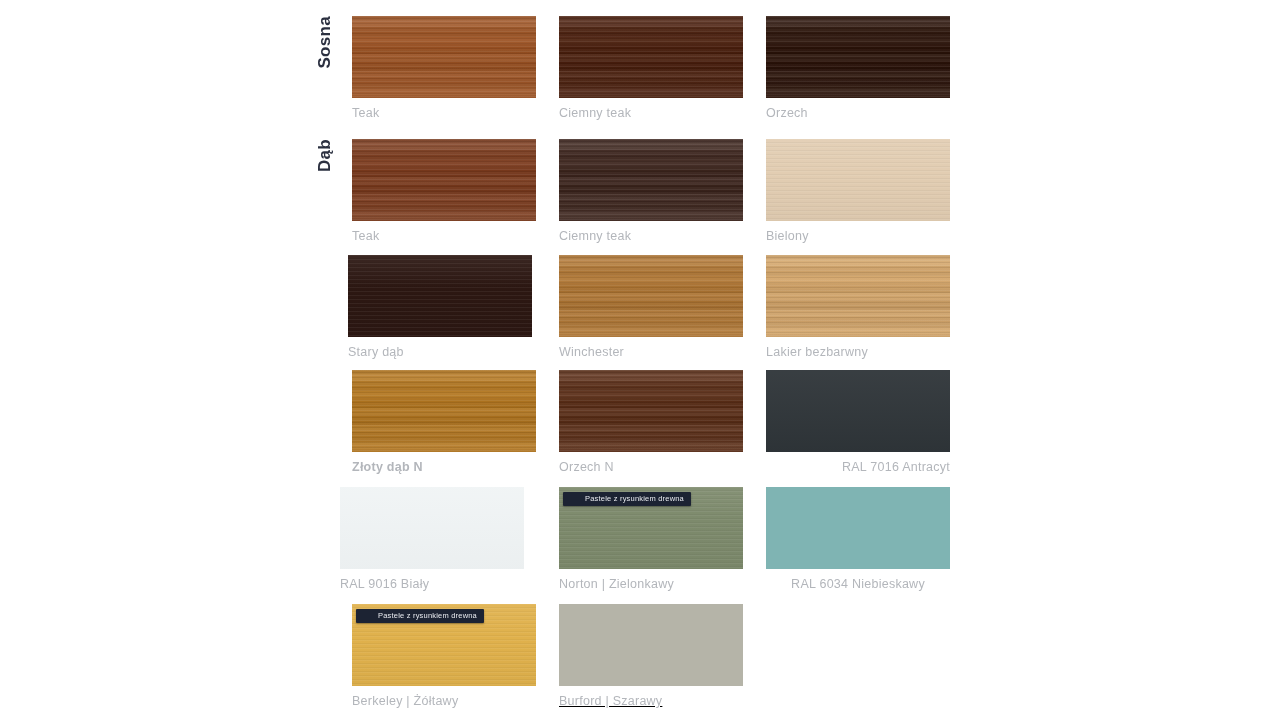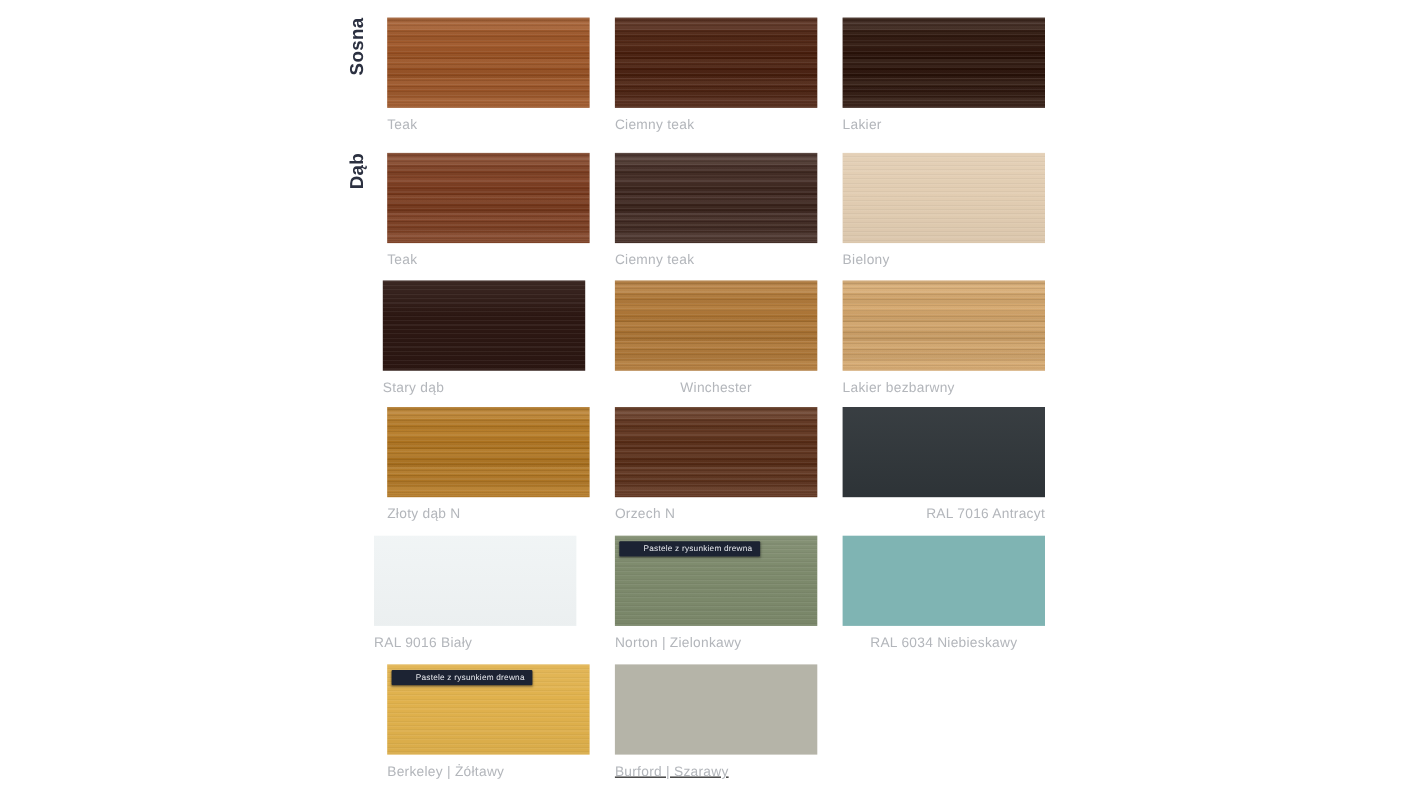--- a/index.html
+++ b/index.html
@@ -163,21 +163,21 @@
       <div class="swatch-cell" style="left: 559px; top: 16px;">
         <div class="swatch" style="background: rgb(74, 30, 12);">
           <div class="grain "></div>
         </div>
         <div class="caption">Ciemny teak</div>
       </div>
       <div class="swatch-cell" style="left: 766px; top: 16px;">
         <div class="swatch" style="background: rgb(42, 18, 8);">
           <div class="grain "></div>
         </div>
-        <div class="caption">Lakier</div>
+        <div class="caption">Orzech</div>
       </div>
       <div class="swatch-cell" style="left: 352px; top: 139px;">
         <div class="swatch" style="background: rgb(123, 58, 28);">
           <div class="grain "></div>
         </div>
         <div class="caption">Teak</div>
       </div>
       <div class="swatch-cell" style="left: 559px; top: 139px;">
         <div class="swatch" style="background: rgb(60, 36, 28);">
           <div class="grain "></div>
@@ -189,33 +189,33 @@
           <div class="grain soft"></div>
         </div>
         <div class="caption">Bielony</div>
       </div>
       <div class="swatch-cell" style="left: 348px; top: 255px;">
         <div class="swatch" style="background: rgb(44, 23, 18);">
           <div class="grain soft"></div>
         </div>
         <div class="caption">Stary dąb</div>
       </div>
-      <div class="swatch-cell" style="left: 559px; top: 255px; text-align: center;">
+      <div class="swatch-cell" style="left: 559px; top: 255px;">
         <div class="swatch" style="background: rgb(176, 118, 51);">
           <div class="grain "></div>
         </div>
         <div class="caption">Winchester</div>
       </div>
       <div class="swatch-cell" style="left: 766px; top: 255px;">
         <div class="swatch" style="background: rgb(211, 164, 104);">
           <div class="grain "></div>
         </div>
         <div class="caption">Lakier bezbarwny</div>
       </div>
-      <div class="swatch-cell" style="left: 352px; top: 370px;">
+      <div class="swatch-cell" style="left: 352px; top: 370px; font-weight: bold;">
         <div class="swatch" style="background: rgb(179, 118, 31);">
           <div class="grain "></div>
         </div>
         <div class="caption">Złoty dąb N</div>
       </div>
       <div class="swatch-cell" style="left: 559px; top: 370px;">
         <div class="swatch" style="background: rgb(90, 45, 22);">
           <div class="grain "></div>
         </div>
         <div class="caption">Orzech N</div>

